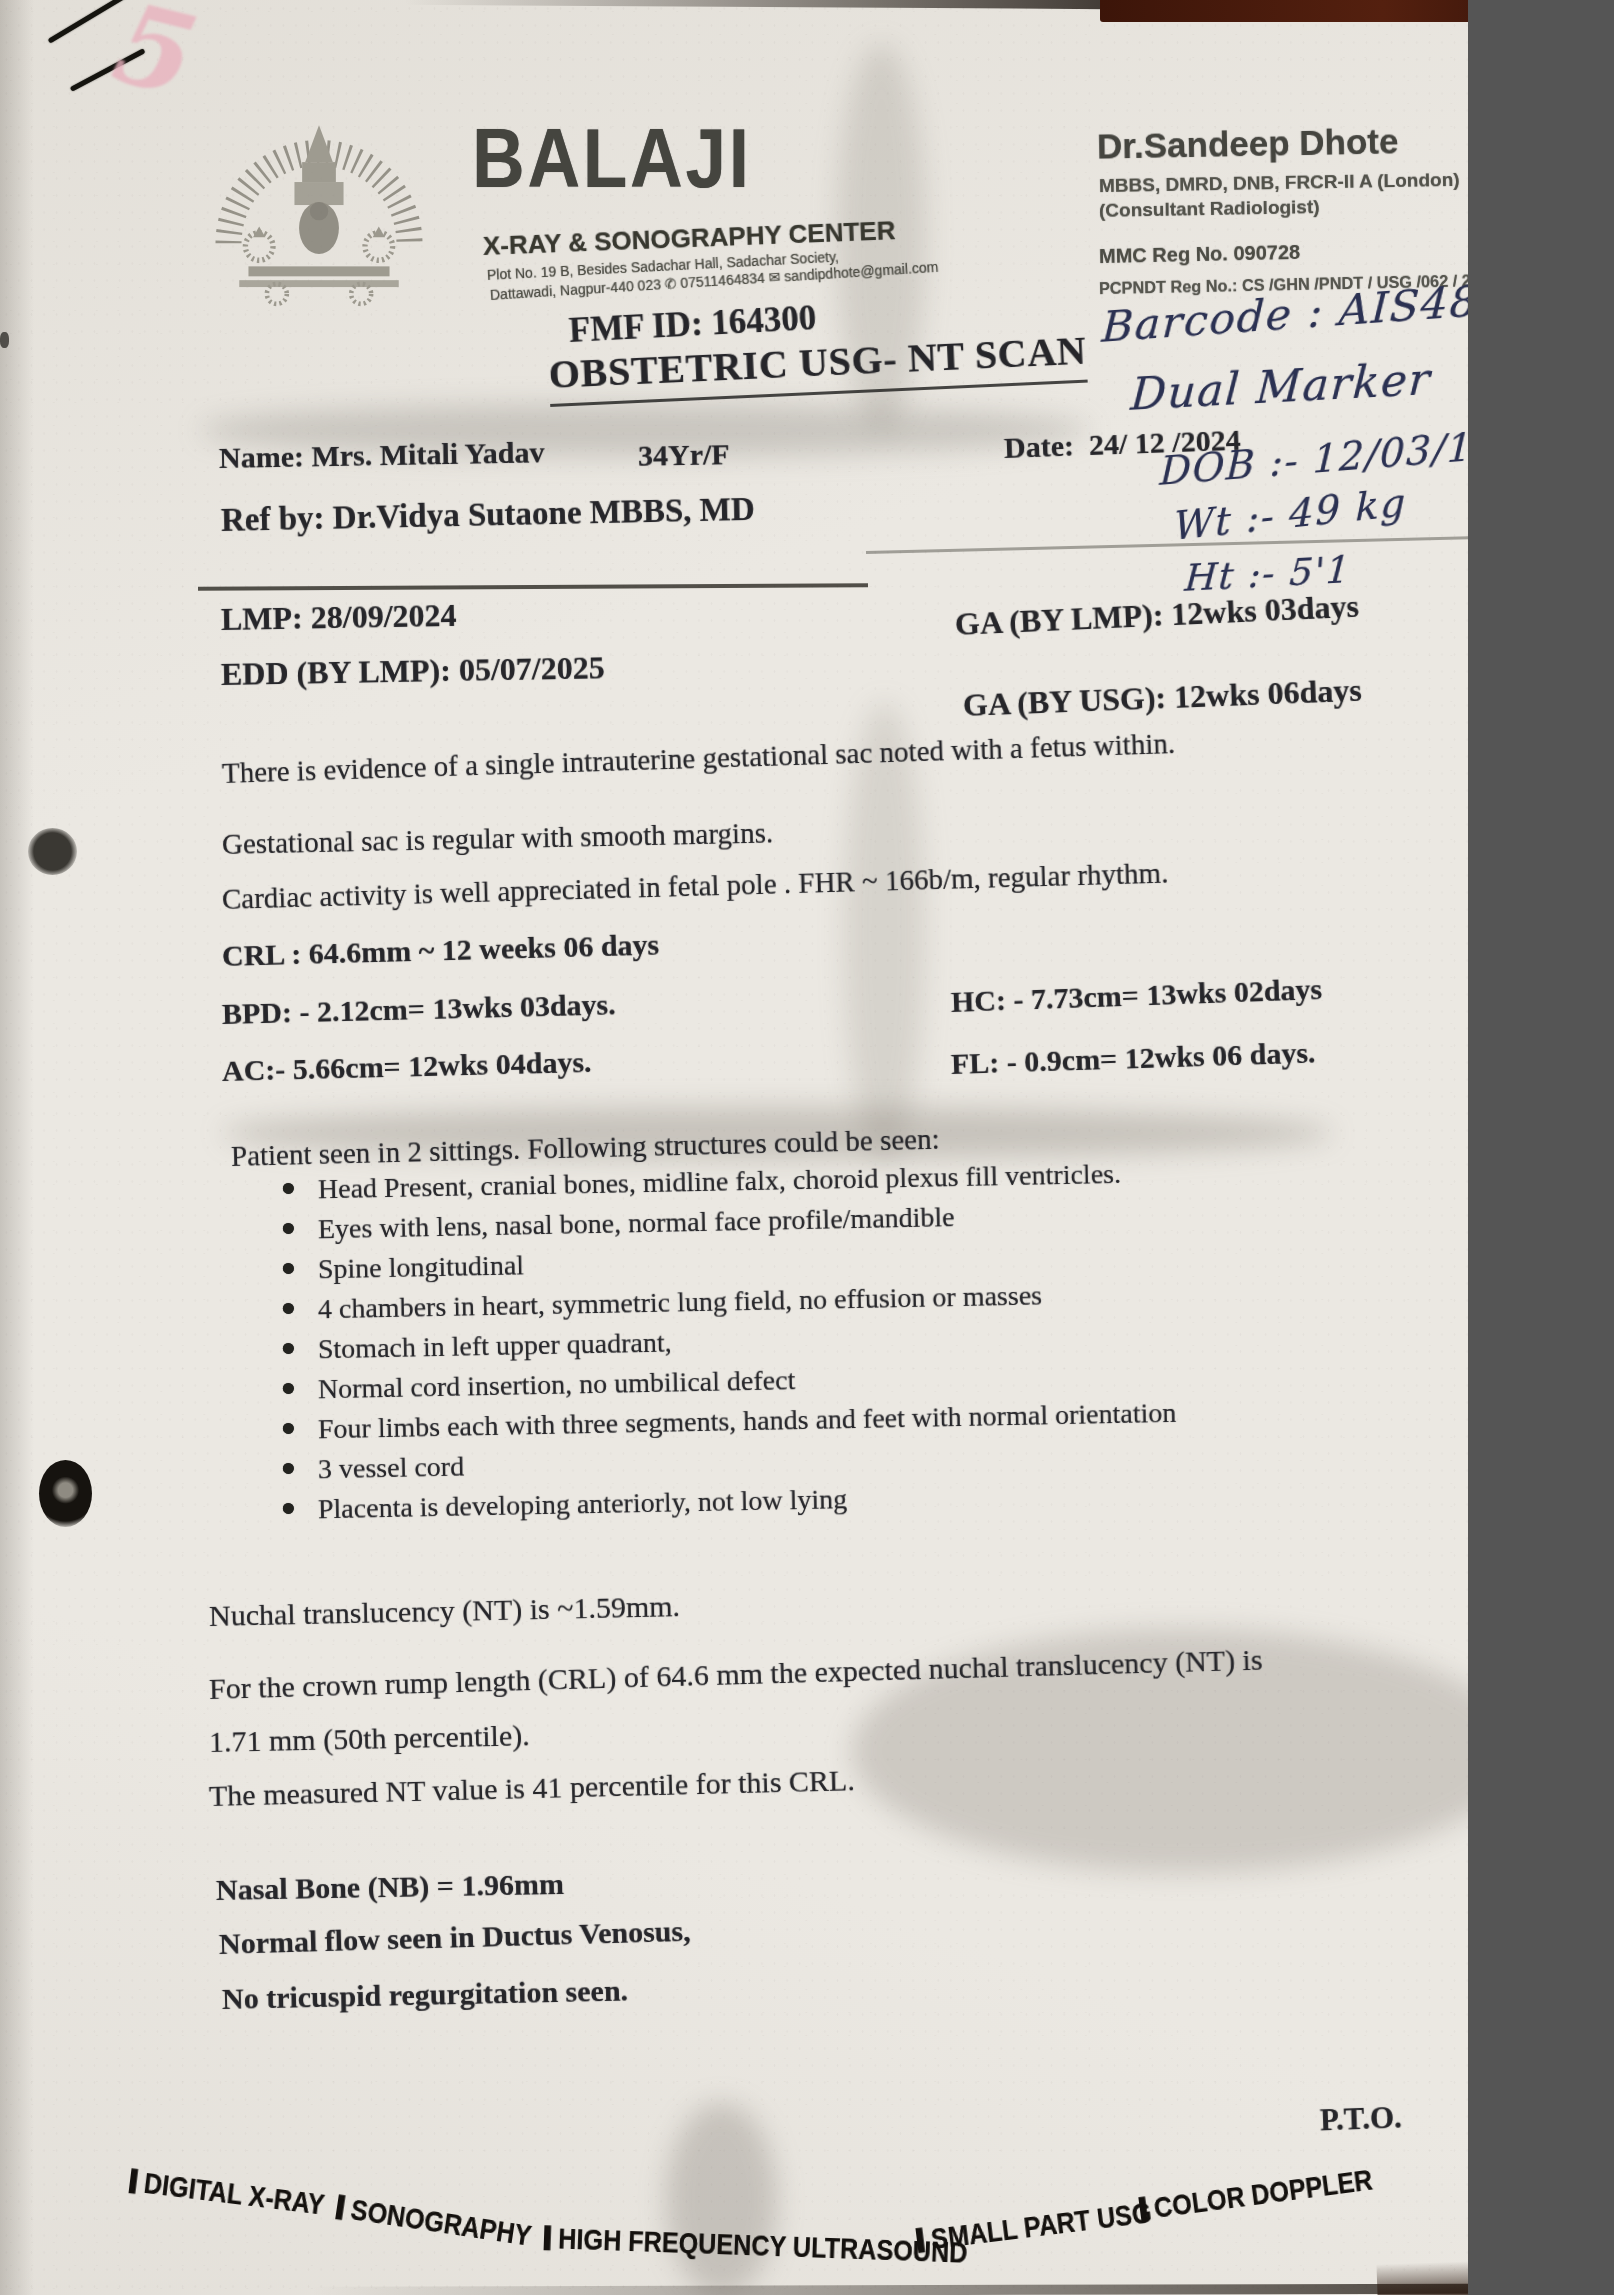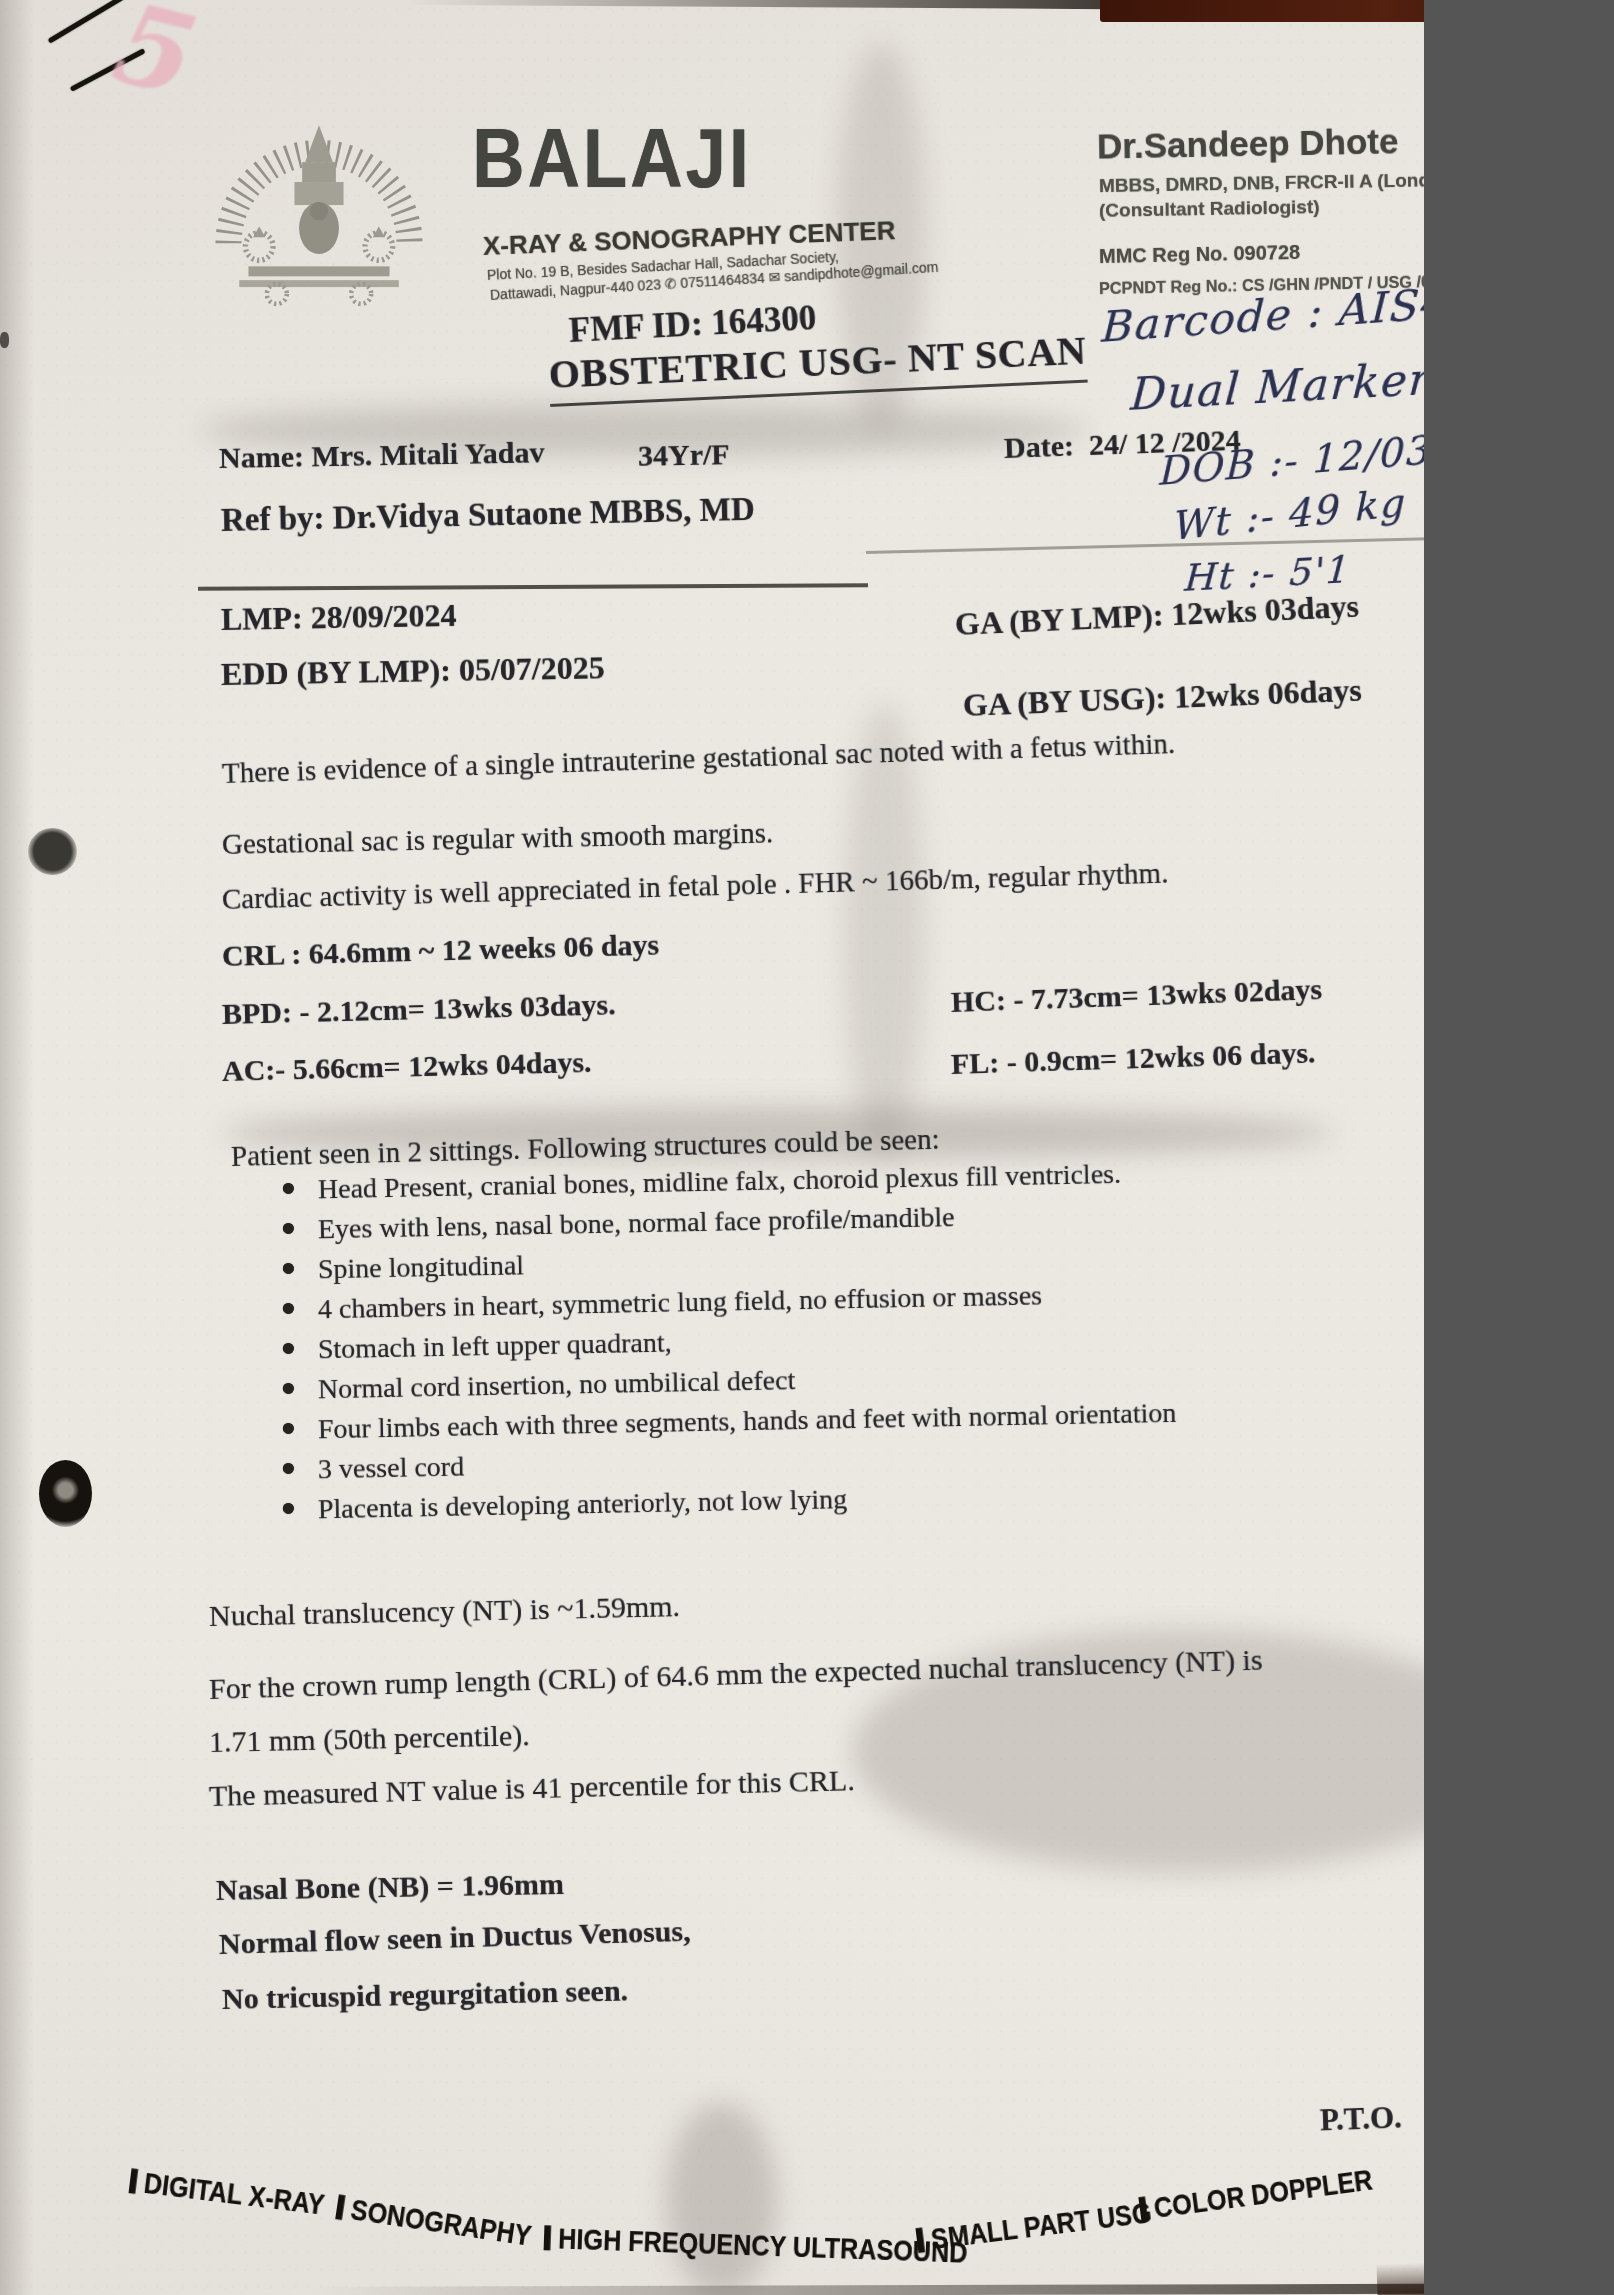--- a/index.html
+++ b/index.html
@@ -5,21 +5,21 @@
   html,body{margin:0;padding:0;background:#555;}
   .scan{
     position:relative; width:1424px; height:2295px; overflow:hidden;
     background-color:#ebe8e2;
     background-image:
       radial-gradient(rgba(110,104,92,.055) 0.7px, transparent 1.1px),
       radial-gradient(rgba(90,84,74,.045) 0.7px, transparent 1px),
       linear-gradient(160deg, rgba(210,205,196,.35) 0%, rgba(238,236,230,0) 30%),
       linear-gradient(20deg, rgba(205,200,192,.25) 0%, rgba(238,236,230,0) 25%);
     background-size:12.6px 17px, 21.5px 23px, 100% 100%, 100% 100%;
-    font-family:"Liberation Serif", serif; color:#22221f;
+    font-family:"Liberation Serif", serif; color:#22221f;padding-left:44px;
   }
   
   .artifact{position:absolute;}
   .smudge{position:absolute; filter:blur(13.3px); border-radius:50%;}
   .edge-left{left:0;top:0;width:34px;height:2295px;background:linear-gradient(to right,rgba(70,64,56,.22),rgba(70,64,56,0));}
   .edge-top-thin{left:404px;top:-3px;width:703px;height:9.6px;background:linear-gradient(to right,rgba(25,18,12,0),rgba(25,18,12,.8));transform:rotate(.35deg);}
   .corner-tr-band{left:1100px;top:0;width:515px;height:22px;background:linear-gradient(to right,#3c1509,#54200f 55%,#2e1008);border-radius:0 0 7.4px 3px;}
   .corner-tr-blob{left:1519px;top:0;width:95px;height:46px;background:radial-gradient(ellipse at 80% 0%,#5a2411,#2c0f06 80%);border-radius:0 0 0 55%;}
   .corner-br{left:1530px;top:2176px;width:84px;height:120px;background:radial-gradient(ellipse at 100% 100%,#1d0f08,#3a1c10 60%,#55301c);border-radius:70% 0 0 6%;}
   .edge-bottom{left:311px;top:2285px;width:1303px;height:10.4px;background:linear-gradient(to right,rgba(25,18,12,0),rgba(25,18,12,.85));transform:rotate(-.15deg);}

